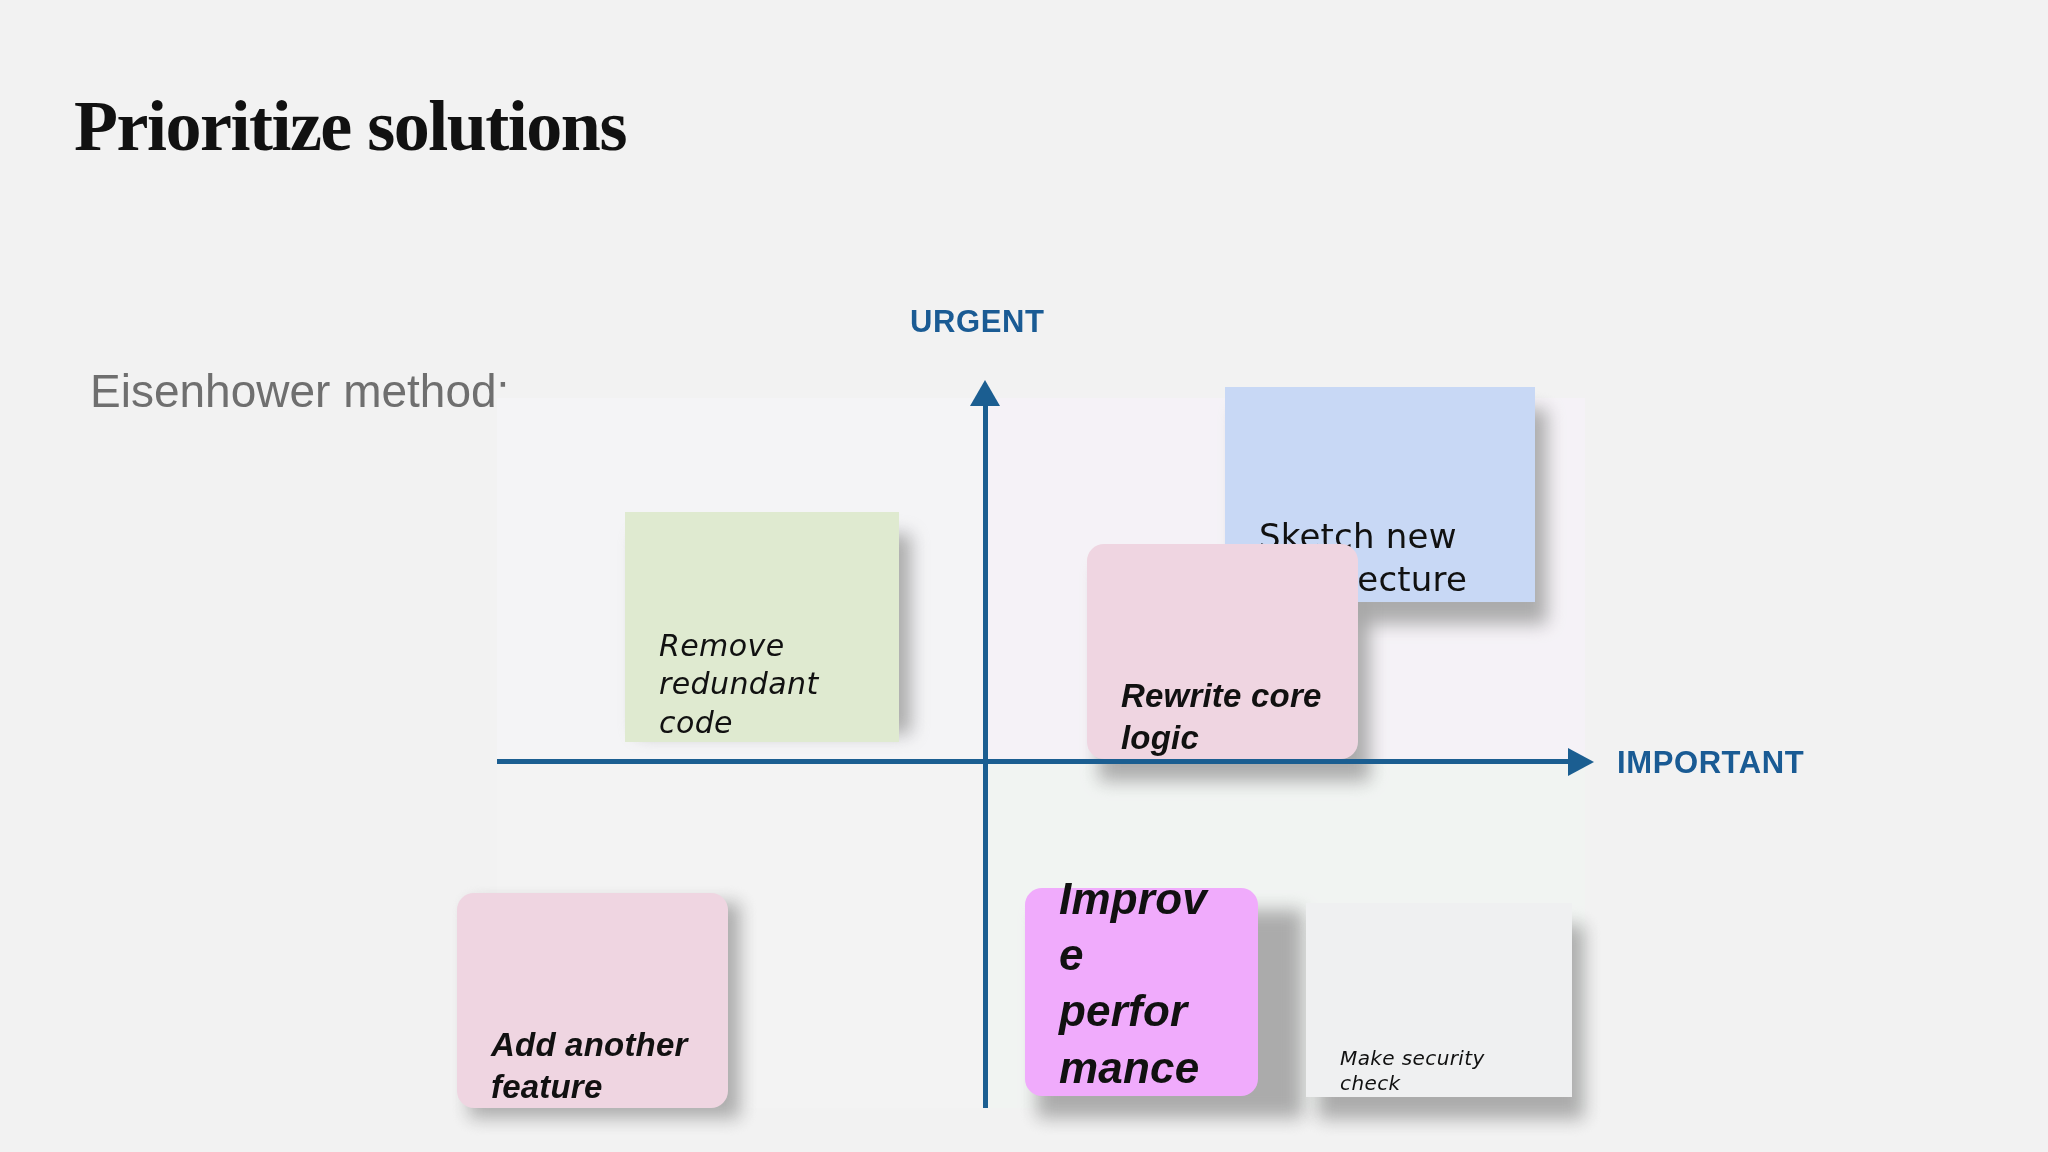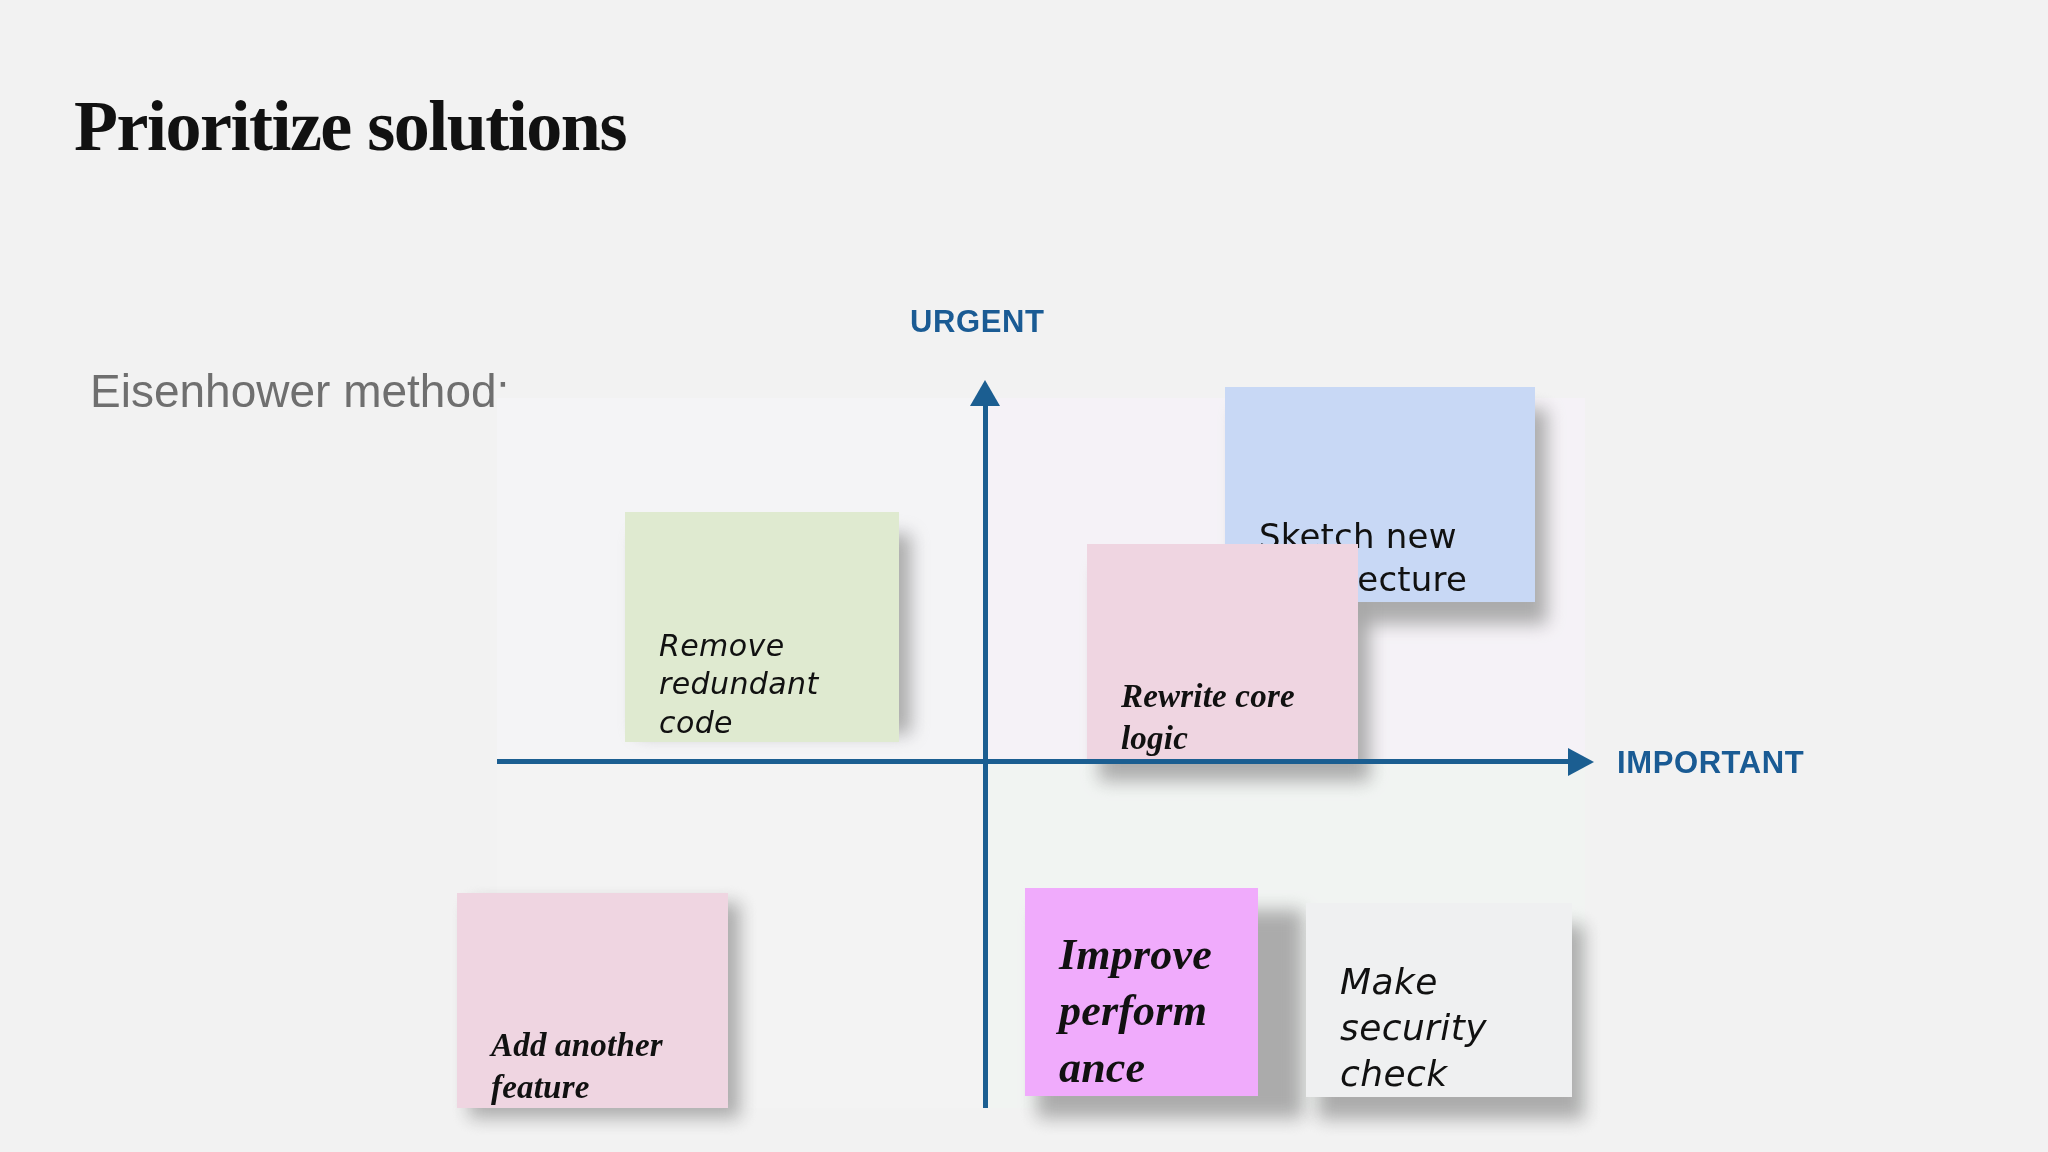--- a/index.html
+++ b/index.html
@@ -134,43 +134,44 @@
     font-style: italic;
     font-weight: 400;
     letter-spacing: 0.4px;
   }
   .hand-print {
     font-family: "DejaVu Sans", sans-serif;
     font-weight: 400;
     letter-spacing: 0.2px;
   }
   .hand-script {
-    font-family: Liberation Serif, serif;
+    font-family: Liberation Sans, sans-serif;
     font-style: italic;
     font-weight: 700;
     letter-spacing: 0.2px;
+    border-radius: 17px;
   }
 
   
   #note-remove   { left: 625px; top: 512px; width: 274px; height: 230px; background: #dfead0; font-size: 30px; }
   #note-remove-shadow   { left: 637px; top: 534px; width: 274px; height: 200px; }
 
   #note-sketch   { left: 1225px; top: 387px; width: 310px; height: 215px; background: #c8d8f5; font-size: 34px; }
   #note-sketch-shadow   { left: 1237px; top: 409px; width: 310px; height: 215px; }
 
   #note-rewrite  { left: 1087px; top: 544px; width: 271px; height: 215px; background: #efd5e1; font-size: 33px; }
   #note-rewrite-shadow  { left: 1099px; top: 566px; width: 271px; height: 215px; }
 
   #note-add      { left: 457px; top: 881px; width: 271px; height: 215px; background: #efd5e1; font-size: 33px; margin-top: 12px; }
   #note-add-shadow      { left: 469px; top: 903px; width: 271px; height: 215px; }
 
   #note-improve  { left: 1025px; top: 888px; width: 233px; height: 208px; background: #f0abfc; font-size: 44px; }
   #note-improve-shadow  { left: 1037px; top: 910px; width: 266px; height: 208px; }
 
-  #note-security { left: 1306px; top: 903px; width: 266px; height: 194px; background: #eff0f1; font-size: 36px; }
+  #note-security { left: 1306px; top: 903px; width: 266px; height: 194px; background: #eff0f1; font-size: 20px; }
   #note-security-shadow { left: 1318px; top: 925px; width: 266px; height: 194px; }
 
   .note-text { display: block; }
 </style>
 </head>
 <body>
 
 <div id="stage">
 
   <div id="page-title">Prioritize solutions</div>

